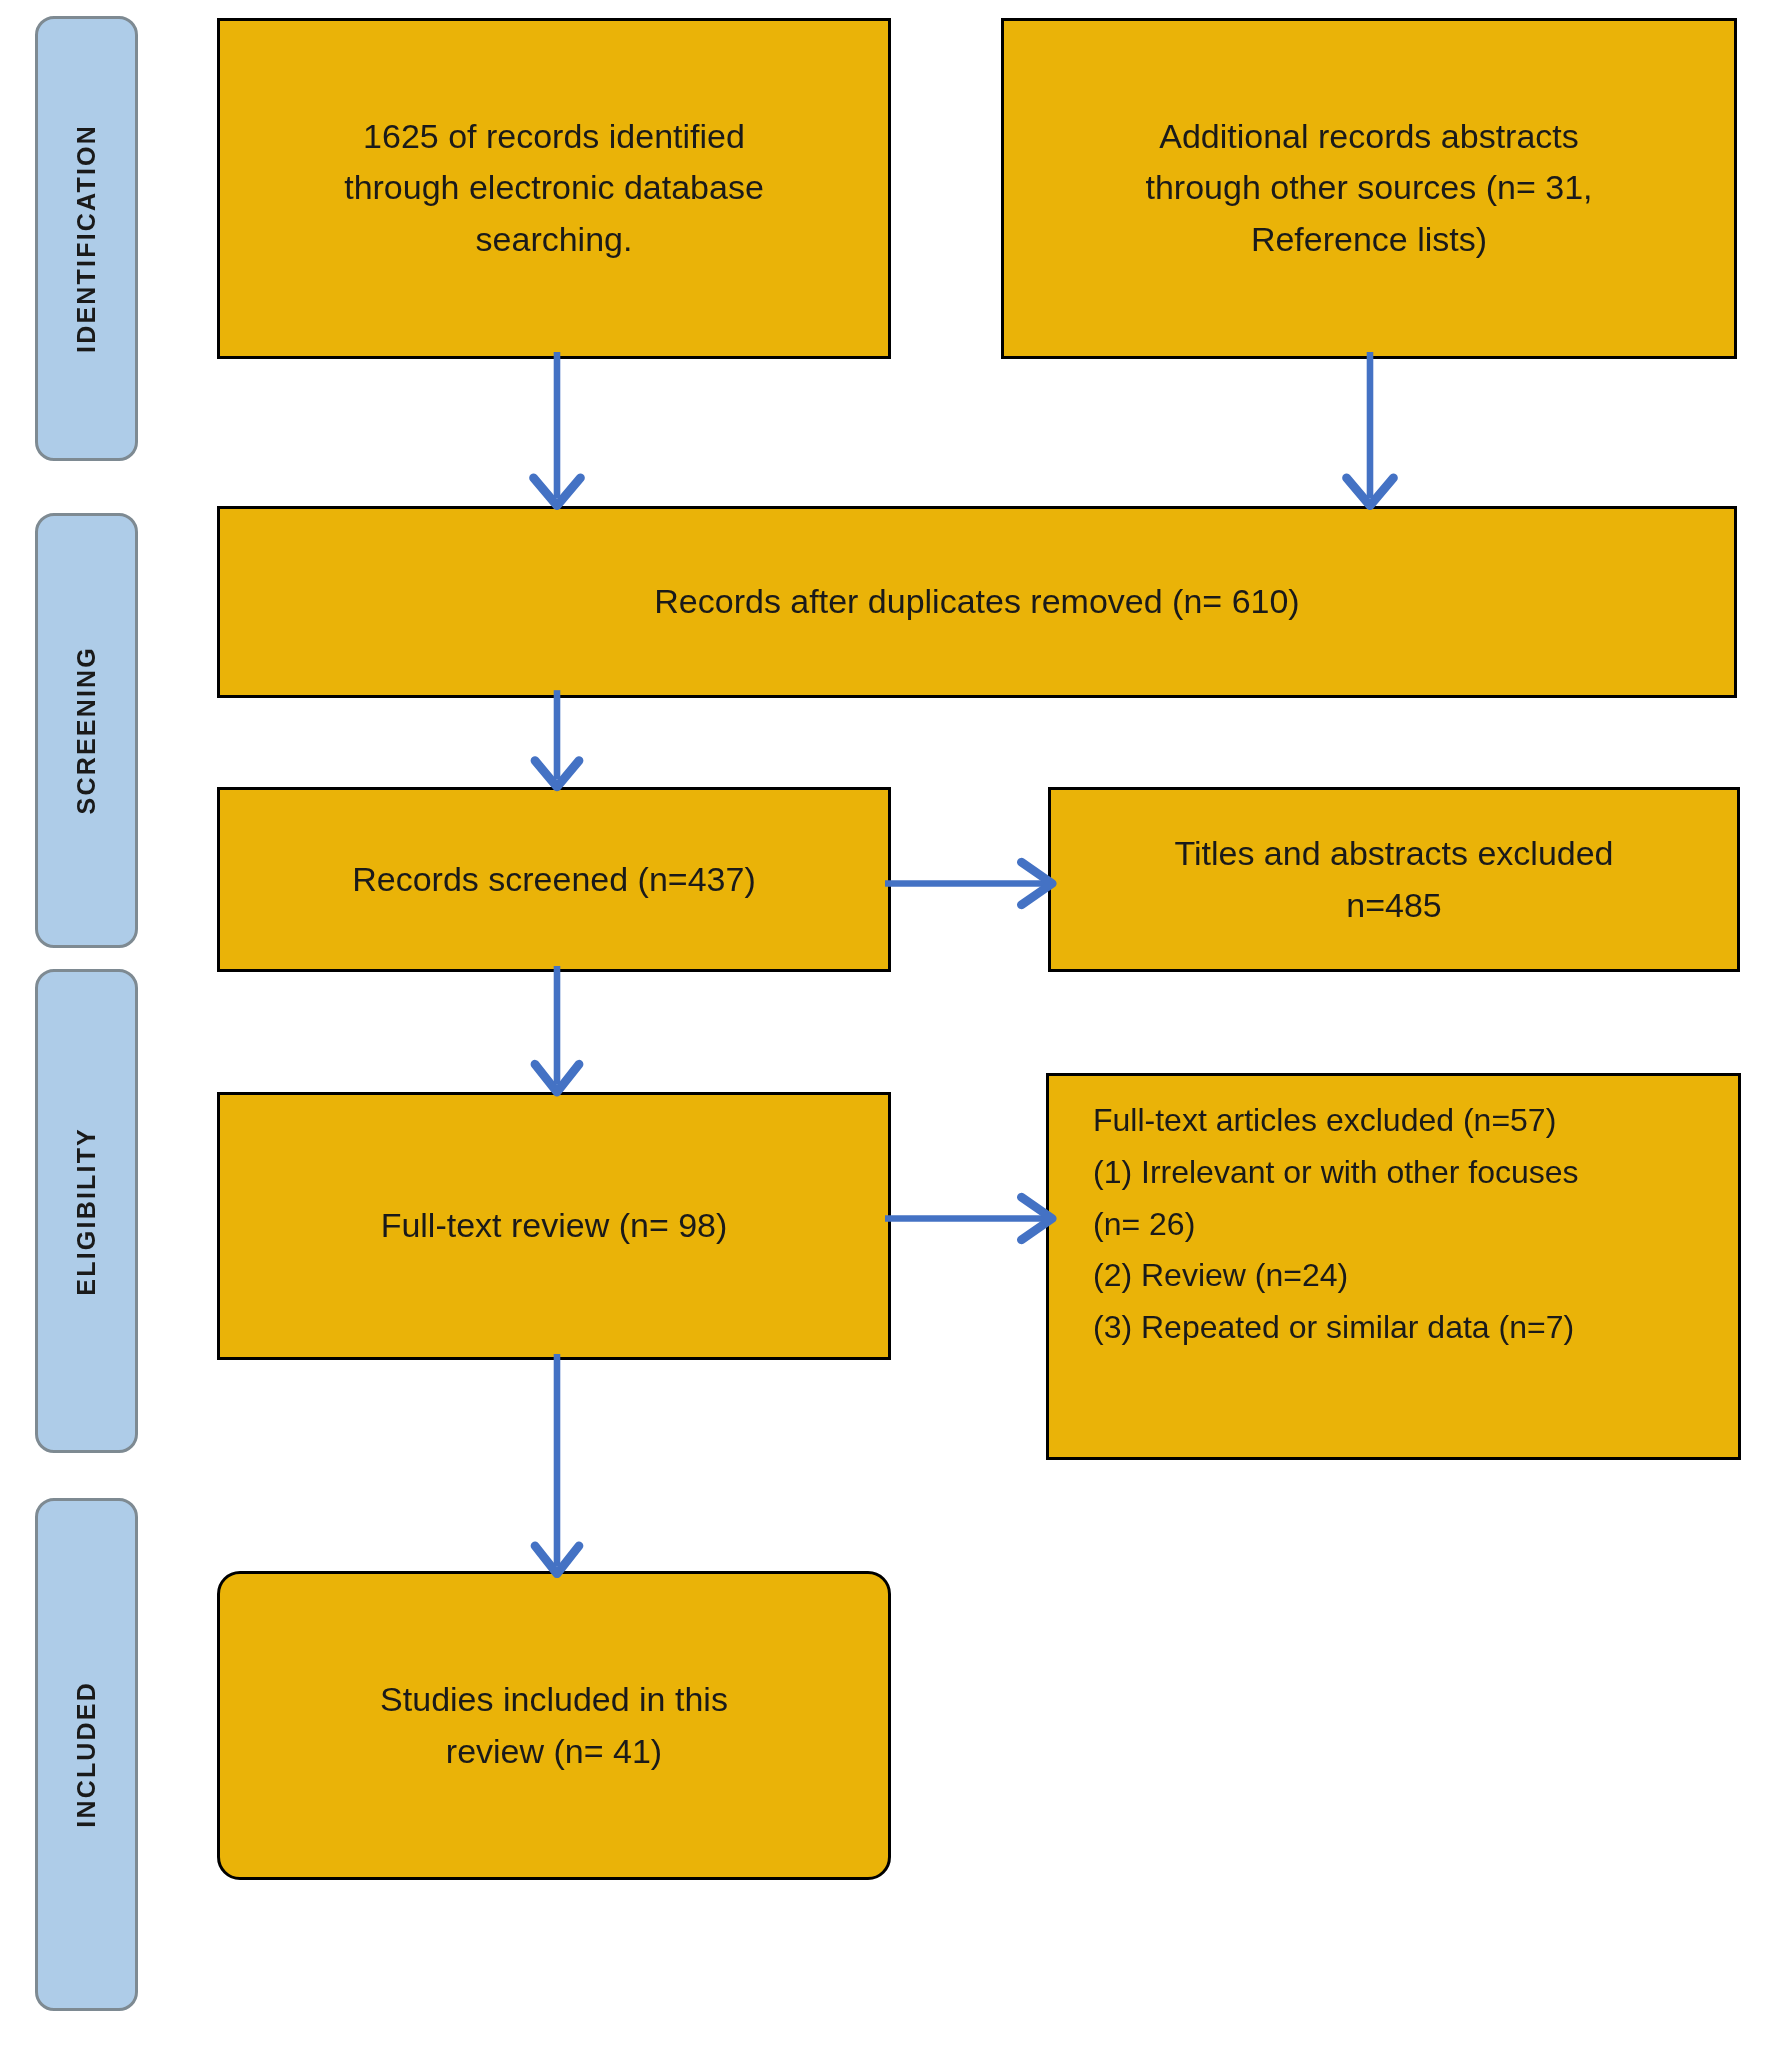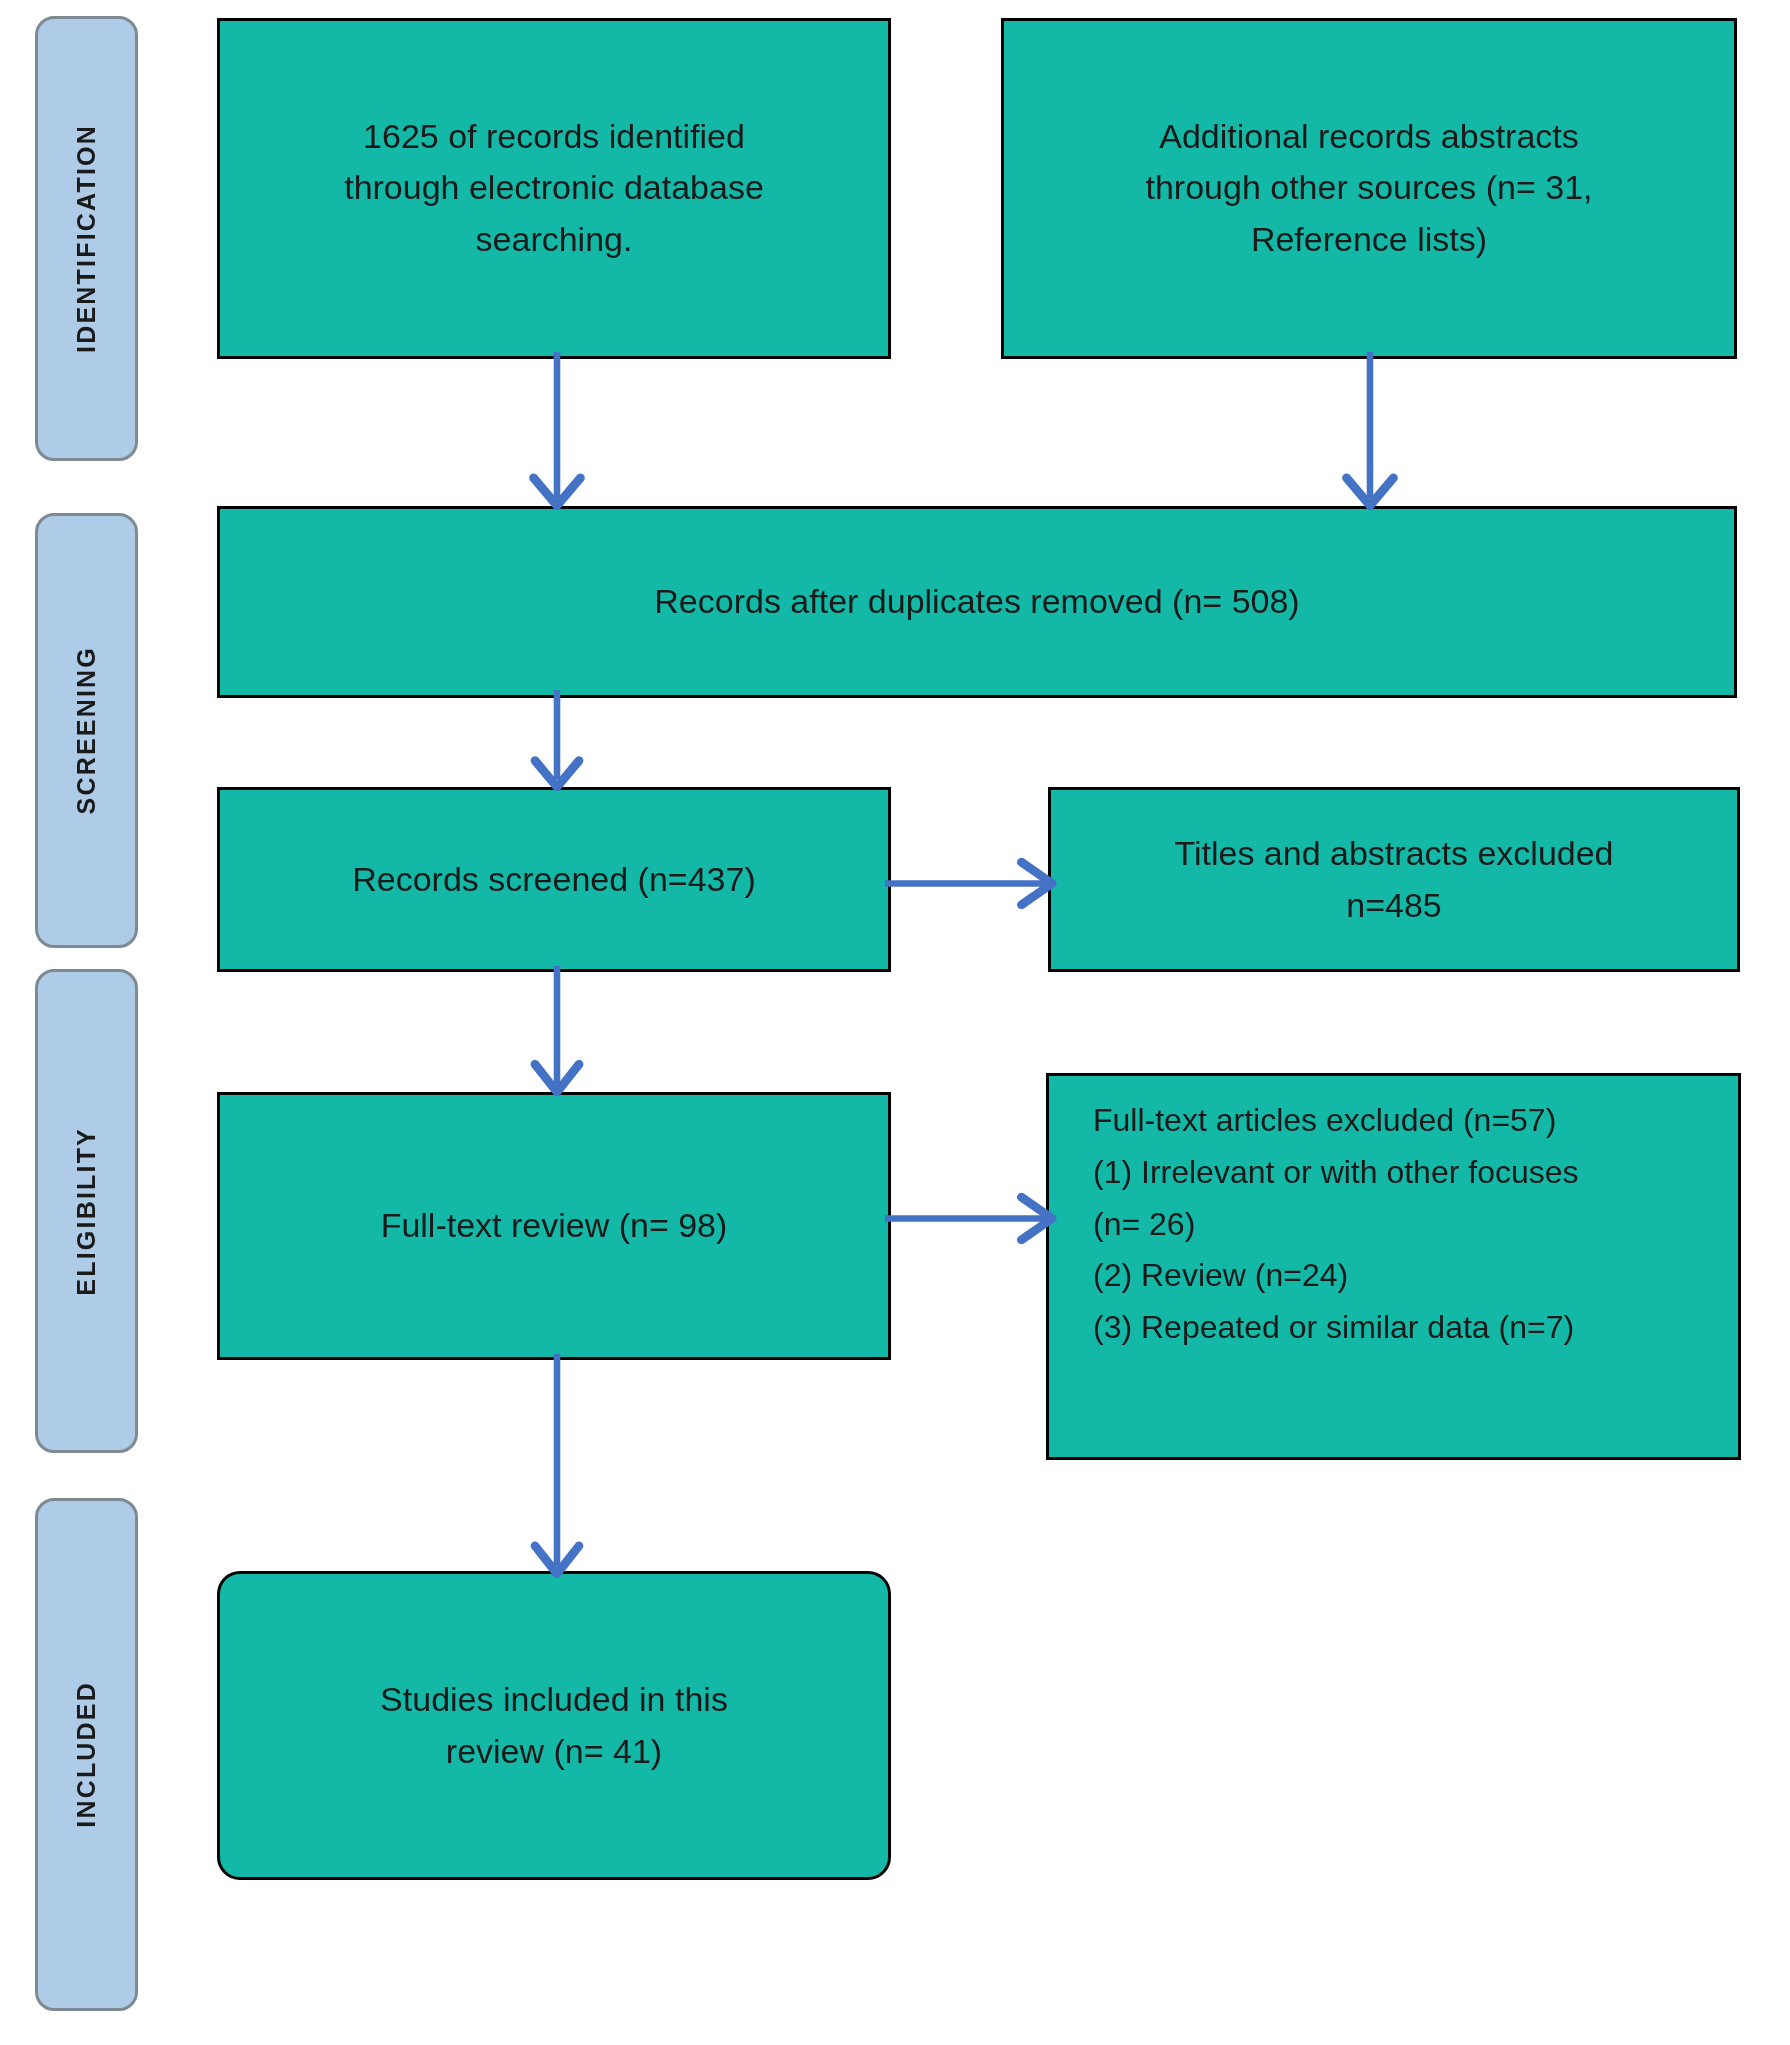--- a/index.html
+++ b/index.html
@@ -36,21 +36,21 @@
     font-size: 25px;
     letter-spacing: 2.2px;
     color: #1a1a1a;
     white-space: nowrap;
     font-family: "Liberation Sans", sans-serif;
   }
 
   
   .flow-box {
     position: absolute;
-    background: #14b8a6;
+    background: #eab308;
     border: 3.7px solid #000000;
     box-sizing: border-box;
     display: flex;
     align-items: center;
     justify-content: center;
   }
   .flow-box .box-text {
     font-size: 34px;
     line-height: 1.52;
     color: #1a1a1a;
@@ -105,21 +105,21 @@
 searching.</span>
   </div>
 
   <div class="flow-box" style="left:1001px; top:17.6px; width:736px; height:341px;">
     <span class="box-text">Additional records abstracts
 through other sources (n= 31,
 Reference lists)</span>
   </div>
 
   <div class="flow-box" style="left:217px; top:506px; width:1520px; height:192px;">
-    <span class="box-text">Records after duplicates removed (n= 508)</span>
+    <span class="box-text">Records after duplicates removed (n= 610)</span>
   </div>
 
   <div class="flow-box" style="left:217px; top:787px; width:674px; height:185px;">
     <span class="box-text">Records screened (n=437)</span>
   </div>
 
   <div class="flow-box" style="left:1048px; top:787px; width:692px; height:185px;">
     <span class="box-text">Titles and abstracts excluded
 n=485</span>
   </div>

